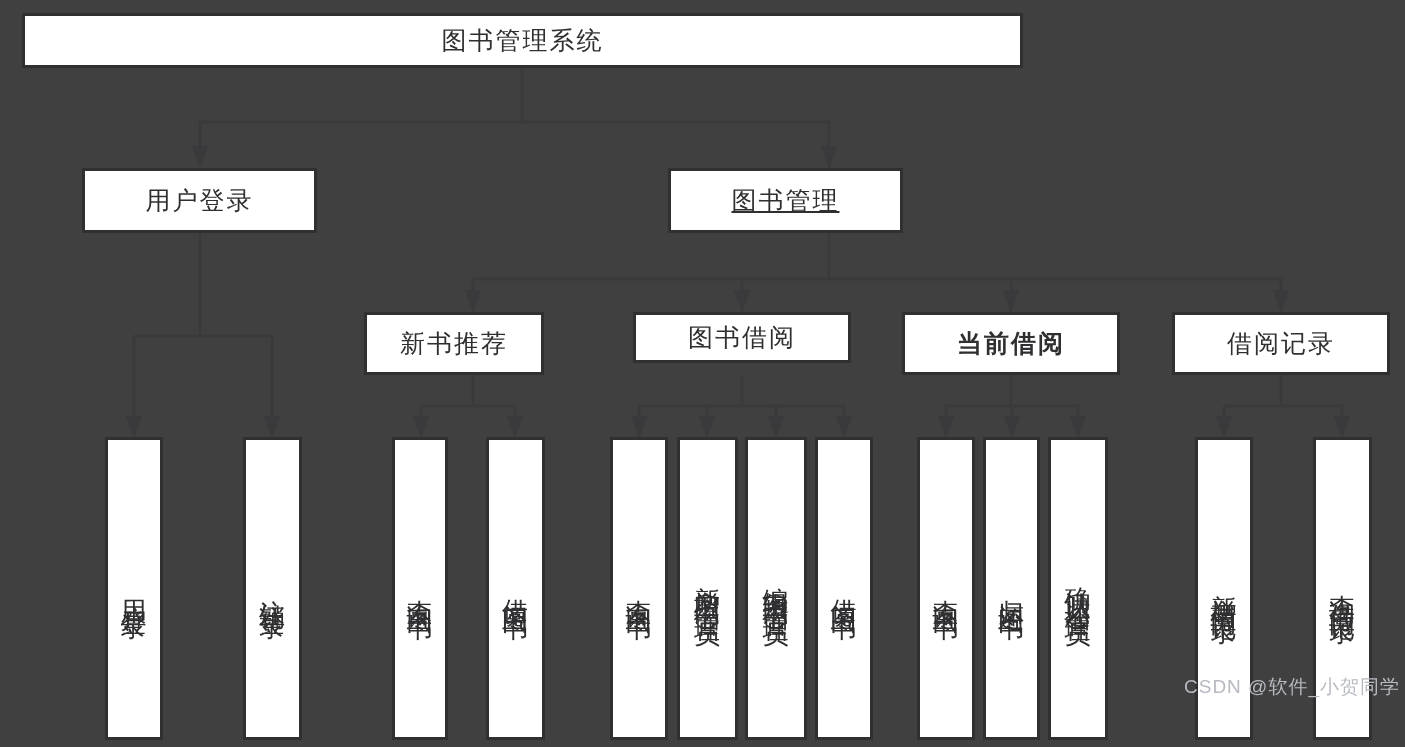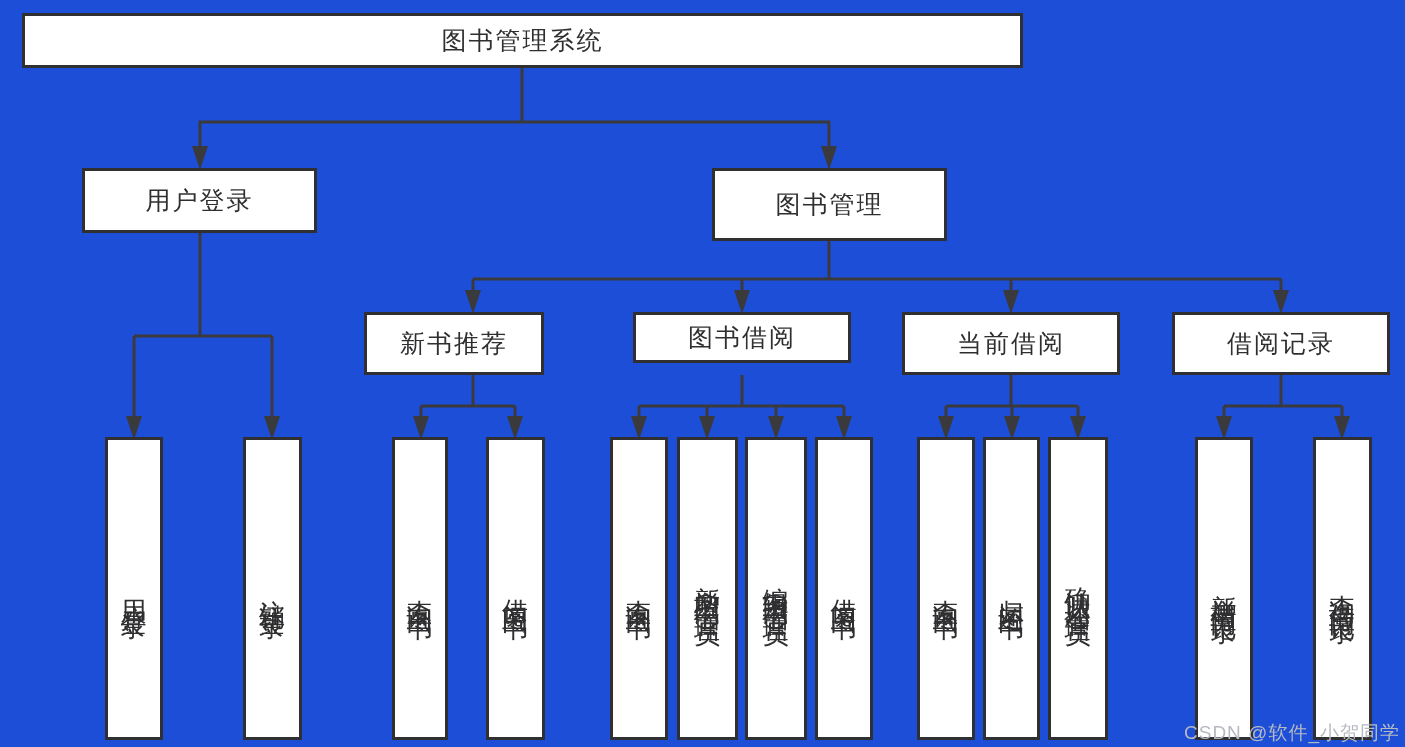--- a/index.html
+++ b/index.html
@@ -1,20 +1,20 @@
 <!DOCTYPE html>
 <html><head>
 <meta charset="utf-8">
 <style>
   html, body { margin: 0; padding: 0; background: #ffffff; }
   .canvas {
     position: relative;
     width: 1405px;
     height: 747px;
-    background: #1d4ed8;
+    background: #404040;
     font-family: "Liberation Sans", "DejaVu Sans", sans-serif;
     overflow: hidden;
   }
   .wires {
     position: absolute;
     left: 0; top: 0;
     width: 1405px; height: 747px;
   }
   .box {
     position: absolute;
@@ -36,21 +36,21 @@
     font-size: 26px;
     writing-mode: vertical-rl;
     text-orientation: mixed;
     letter-spacing: 5px;
     line-height: 1;
     padding: 4px 0;
   }
   .watermark {
     position: absolute;
     left: 1184px;
-    top: 720px;
+    top: 674px;
     font-size: 19px;
     letter-spacing: 1px;
     color: #b6b9c0;
     white-space: nowrap;
   }
 </style>
 </head>
 <body>
 
 <div class="canvas">
@@ -87,25 +87,25 @@
     <polygon points="1070,416 1086,416 1078,440" fill="#3a3a3c"></polygon>
 
     <path d="M1281 375 V407.5 M1224 406 H1342 M1224 406 V420 M1342 406 V420" stroke="#3a3a3c" stroke-width="3" fill="none"></path>
     <polygon points="1216,416 1232,416 1224,440" fill="#3a3a3c"></polygon>
     <polygon points="1334,416 1350,416 1342,440" fill="#3a3a3c"></polygon>
   </svg>
 
   <div class="box hbox" style="left:22px; top:13px; width:1001px; height:55px;">图书管理系统</div>
 
   <div class="box hbox" style="left:82px; top:168px; width:235px; height:65px;">用户登录</div>
-  <div class="box hbox" style="left:712px; top:168px; width:235px; height:73px;">图书管理</div>
+  <div class="box hbox" style="left:668px; top:168px; width:235px; height:65px;text-decoration:underline;">图书管理</div>
 
   <div class="box hbox" style="left:364px; top:312px; width:180px; height:63px;">新书推荐</div>
   <div class="box hbox" style="left:633px; top:312px; width:218px; height:51px;">图书借阅</div>
-  <div class="box hbox" style="left:902px; top:312px; width:218px; height:63px;">当前借阅</div>
+  <div class="box hbox" style="left:902px; top:312px; width:218px; height:63px;font-weight:bold;">当前借阅</div>
   <div class="box hbox" style="left:1172px; top:312px; width:218px; height:63px;">借阅记录</div>
 
   <div class="box vbox" style="left:105px; top:437px; width:58px; height:303px;">用户登录</div>
   <div class="box vbox" style="left:243px; top:437px; width:59px; height:303px;">注销登录</div>
 
   <div class="box vbox" style="left:392px; top:437px; width:56px; height:303px;">查询图书</div>
   <div class="box vbox" style="left:486px; top:437px; width:59px; height:303px;">借阅图书</div>
 
   <div class="box vbox" style="left:610px; top:437px; width:58px; height:303px;">查询图书</div>
   <div class="box vbox" style="left:677px; top:437px; width:61px; height:303px;">新增图书（管理员）</div>

